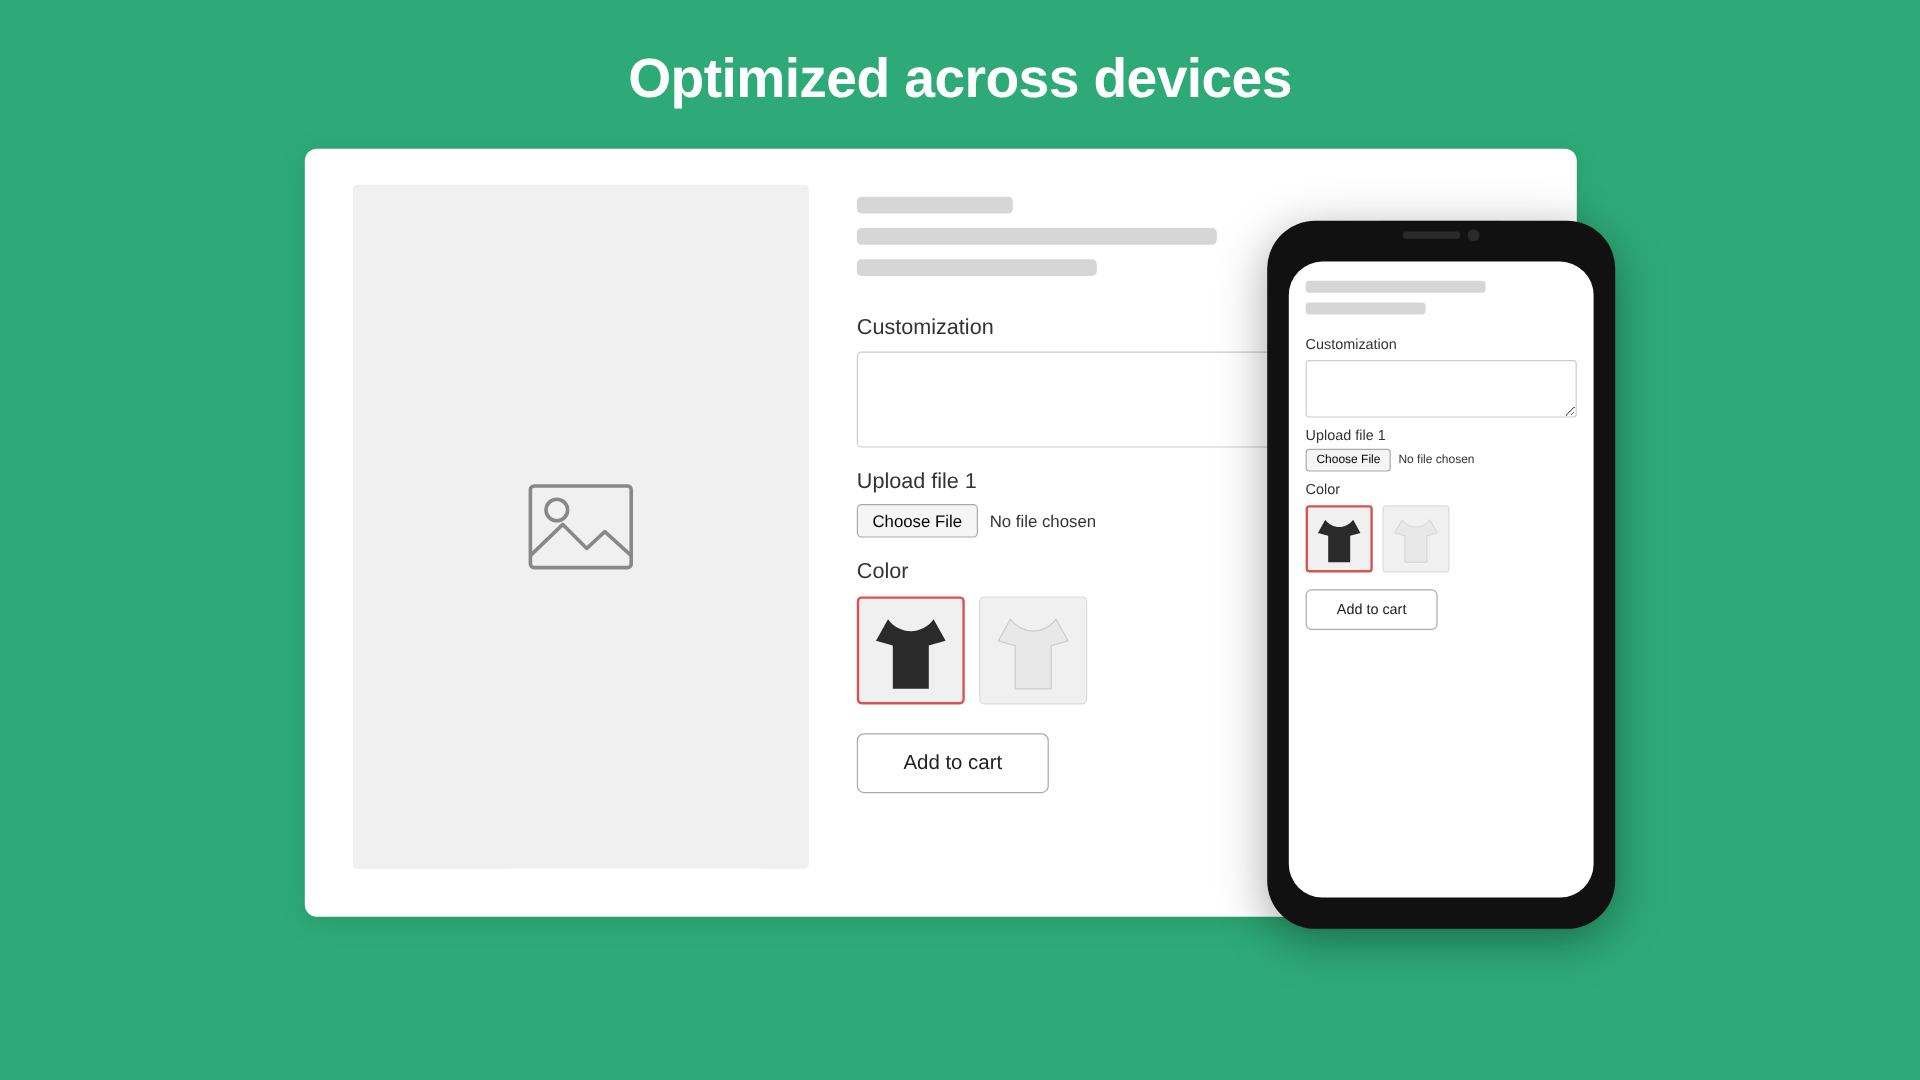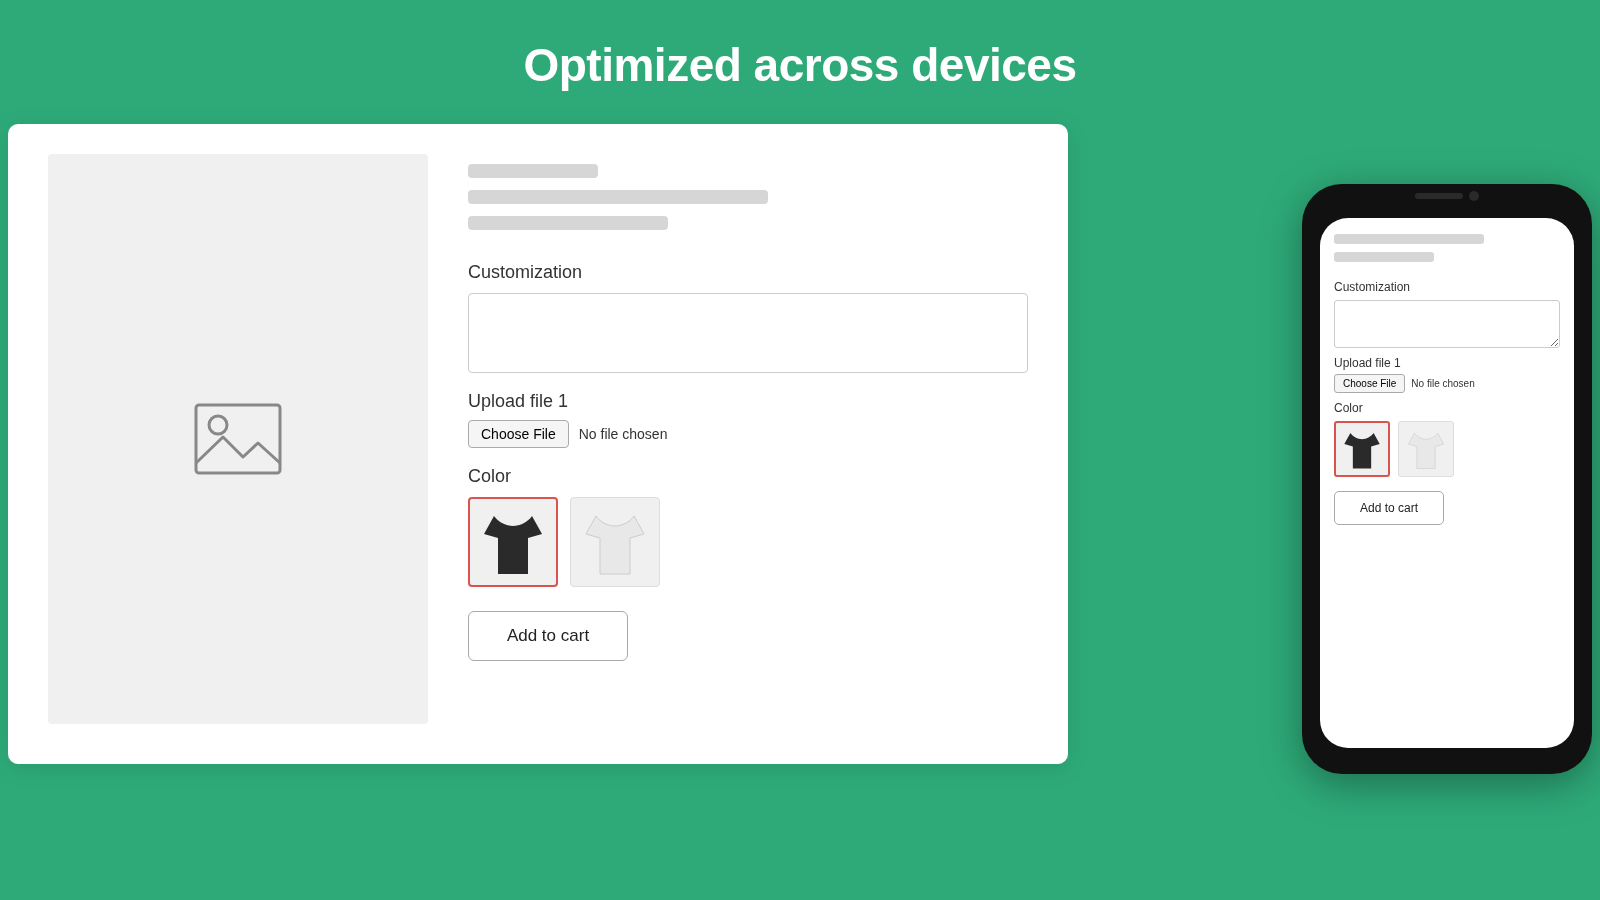--- a/index.html
+++ b/index.html
@@ -22,21 +22,21 @@
       margin-top: 38px;
       margin-bottom: 32px;
       text-align: right;
       letter-spacing: -0.5px;
     }
 
     .content-area {
       display: flex;
       align-items: flex-start;
       position: relative;
-      width: 1584px;
+      width: 1092px;
     }
 
     
     .desktop-card {
       background: #fff;
       border-radius: 10px;
       width: 1060px;
       min-height: 640px;
       padding: 30px 40px 40px 40px;
       display: flex;

